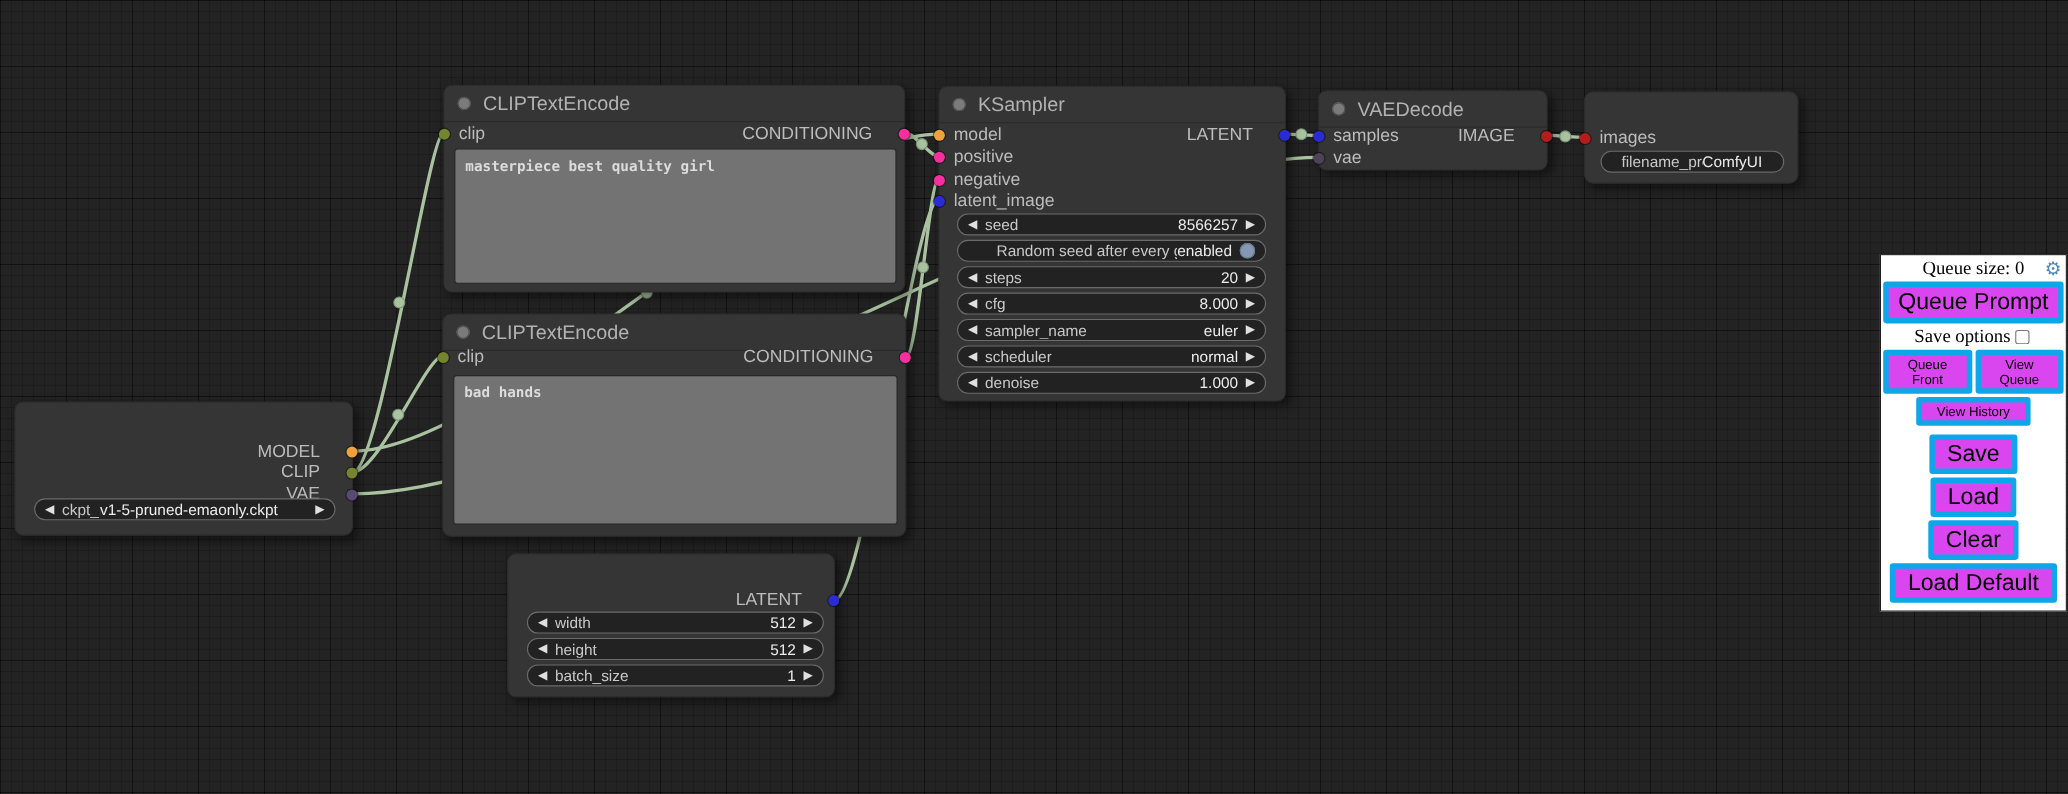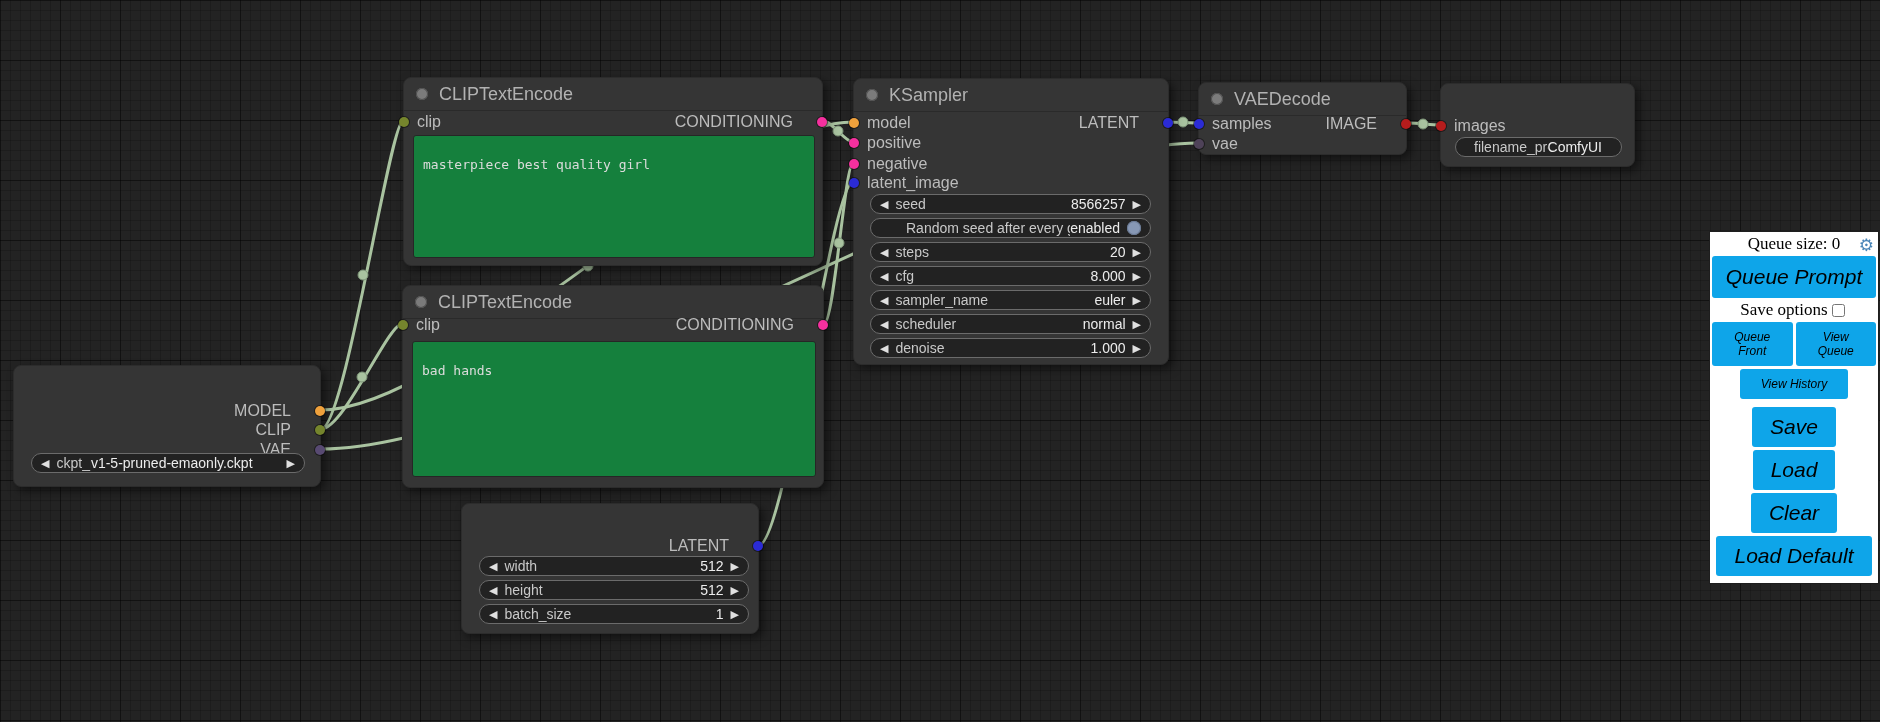--- a/index.html
+++ b/index.html
@@ -45,36 +45,36 @@
     box-sizing:border-box;white-space:nowrap;cursor:pointer;
   }
   .warr{font-size:11px;color:#e0e0e0;line-height:1;flex:0 0 auto;}
   .wlabel{margin-left:7px;overflow:hidden;}
   .wvalue{margin-left:auto;margin-right:7px;color:#ececec;}
   .wvalue.centerish{margin-right:34px;}
   .toggle-label{margin-left:26px;}
   .toggle-circle{width:14px;height:14px;border-radius:50%;background:#8798b5;
                  box-shadow:inset 0 0 0 1px #6a7a94;flex:0 0 auto;}
   .prompt{
-    position:absolute;background:#15803d;border:1px solid #262626;color:#dcdcdc;
+    position:absolute;background:#737373;border:1px solid #262626;color:#dcdcdc;
     font-family:"DejaVu Sans Mono",monospace;font-size:13px;line-height:1.35;
-    padding:20px 9px;resize:none;border-radius:3px;outline:none;box-sizing:border-box;
+    padding:7px 9px;resize:none;border-radius:3px;outline:none;box-sizing:border-box;font-weight:bold;
   }
   
   #menu{
     position:absolute;left:1709px;top:231px;width:170px;z-index:3;background:#ffffff;
     border:1px solid #1e1e1e;box-sizing:border-box;color:#000;text-align:center;
     font-family:"Liberation Serif",serif;padding:1px 1px 4px 1px;
   }
   #menu .qsize-row{position:relative;font-size:17px;line-height:22px;}
   #menu .gear{position:absolute;right:3px;top:1px;color:#4a86b8;font-size:17px;cursor:pointer;
               font-family:"DejaVu Sans",sans-serif;}
   .btn{
-    background:#0ea5e9;border:7px solid #0ea5e9;border-radius:3px;color:#000;
-    font-family:"Liberation Sans",sans-serif;cursor:pointer;font-style:italic;
+    background:#d946ef;border:5px solid #0ea5e9;border-radius:3px;color:#000;
+    font-family:"Liberation Sans",sans-serif;cursor:pointer;
   }
   #menu .queue-prompt{display:block;width:calc(100% - 2px);margin:1px auto 2px auto;
     font-size:21px;padding:2px 0;}
   #menu .extra-row{font-size:17px;line-height:20px;margin:1px 0 2px 0;}
   #menu .extra-row input{vertical-align:-2px;margin-left:4px;width:13px;height:13px;}
   #menu .pair-row{display:flex;gap:3px;margin:0 1px 3px 1px;}
   #menu .pair-row .btn{flex:1;font-size:12px;padding:1px 13px;}
   #menu .view-history{display:block;margin:0 auto 8px auto;font-size:12px;padding:1px 14px;}
   #menu .big{display:block;margin:3px auto;font-size:21px;padding:1px 11px;}
 </style>

